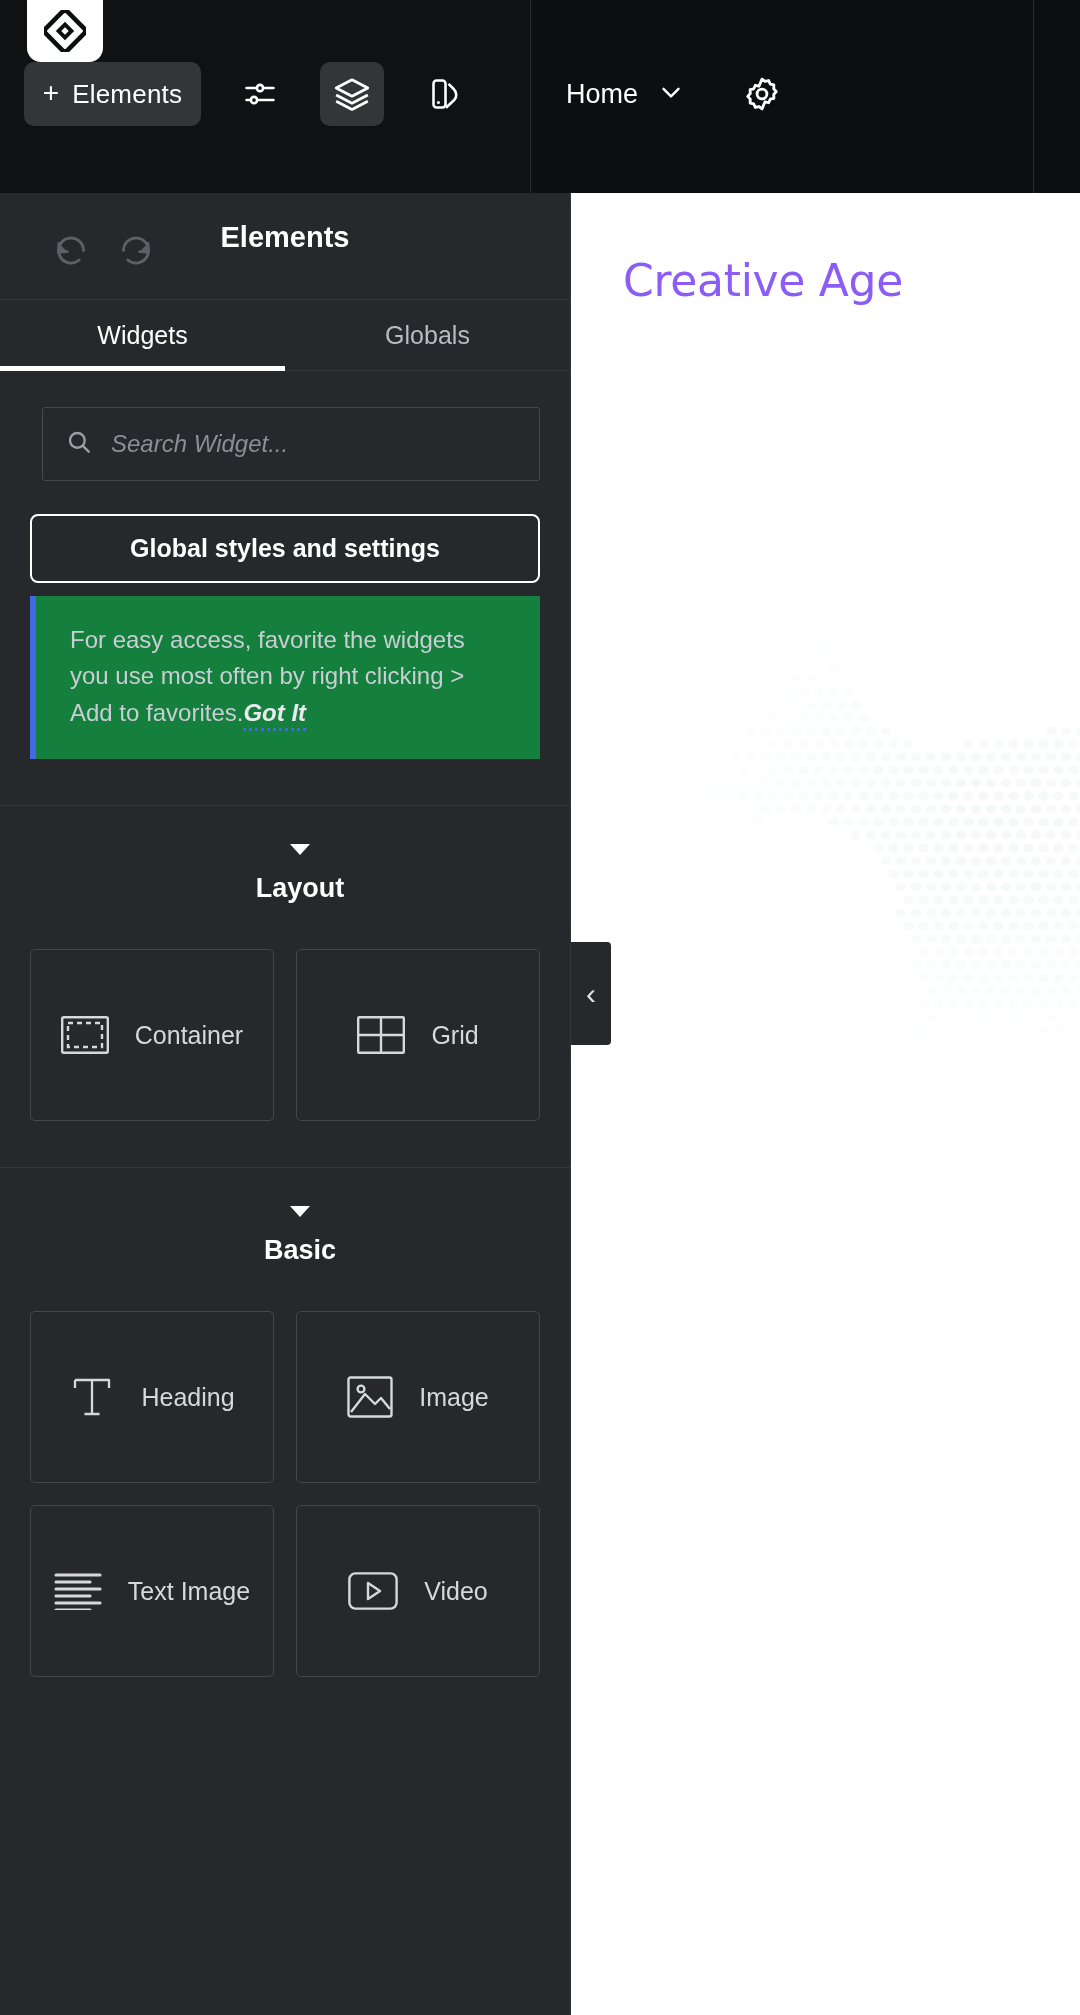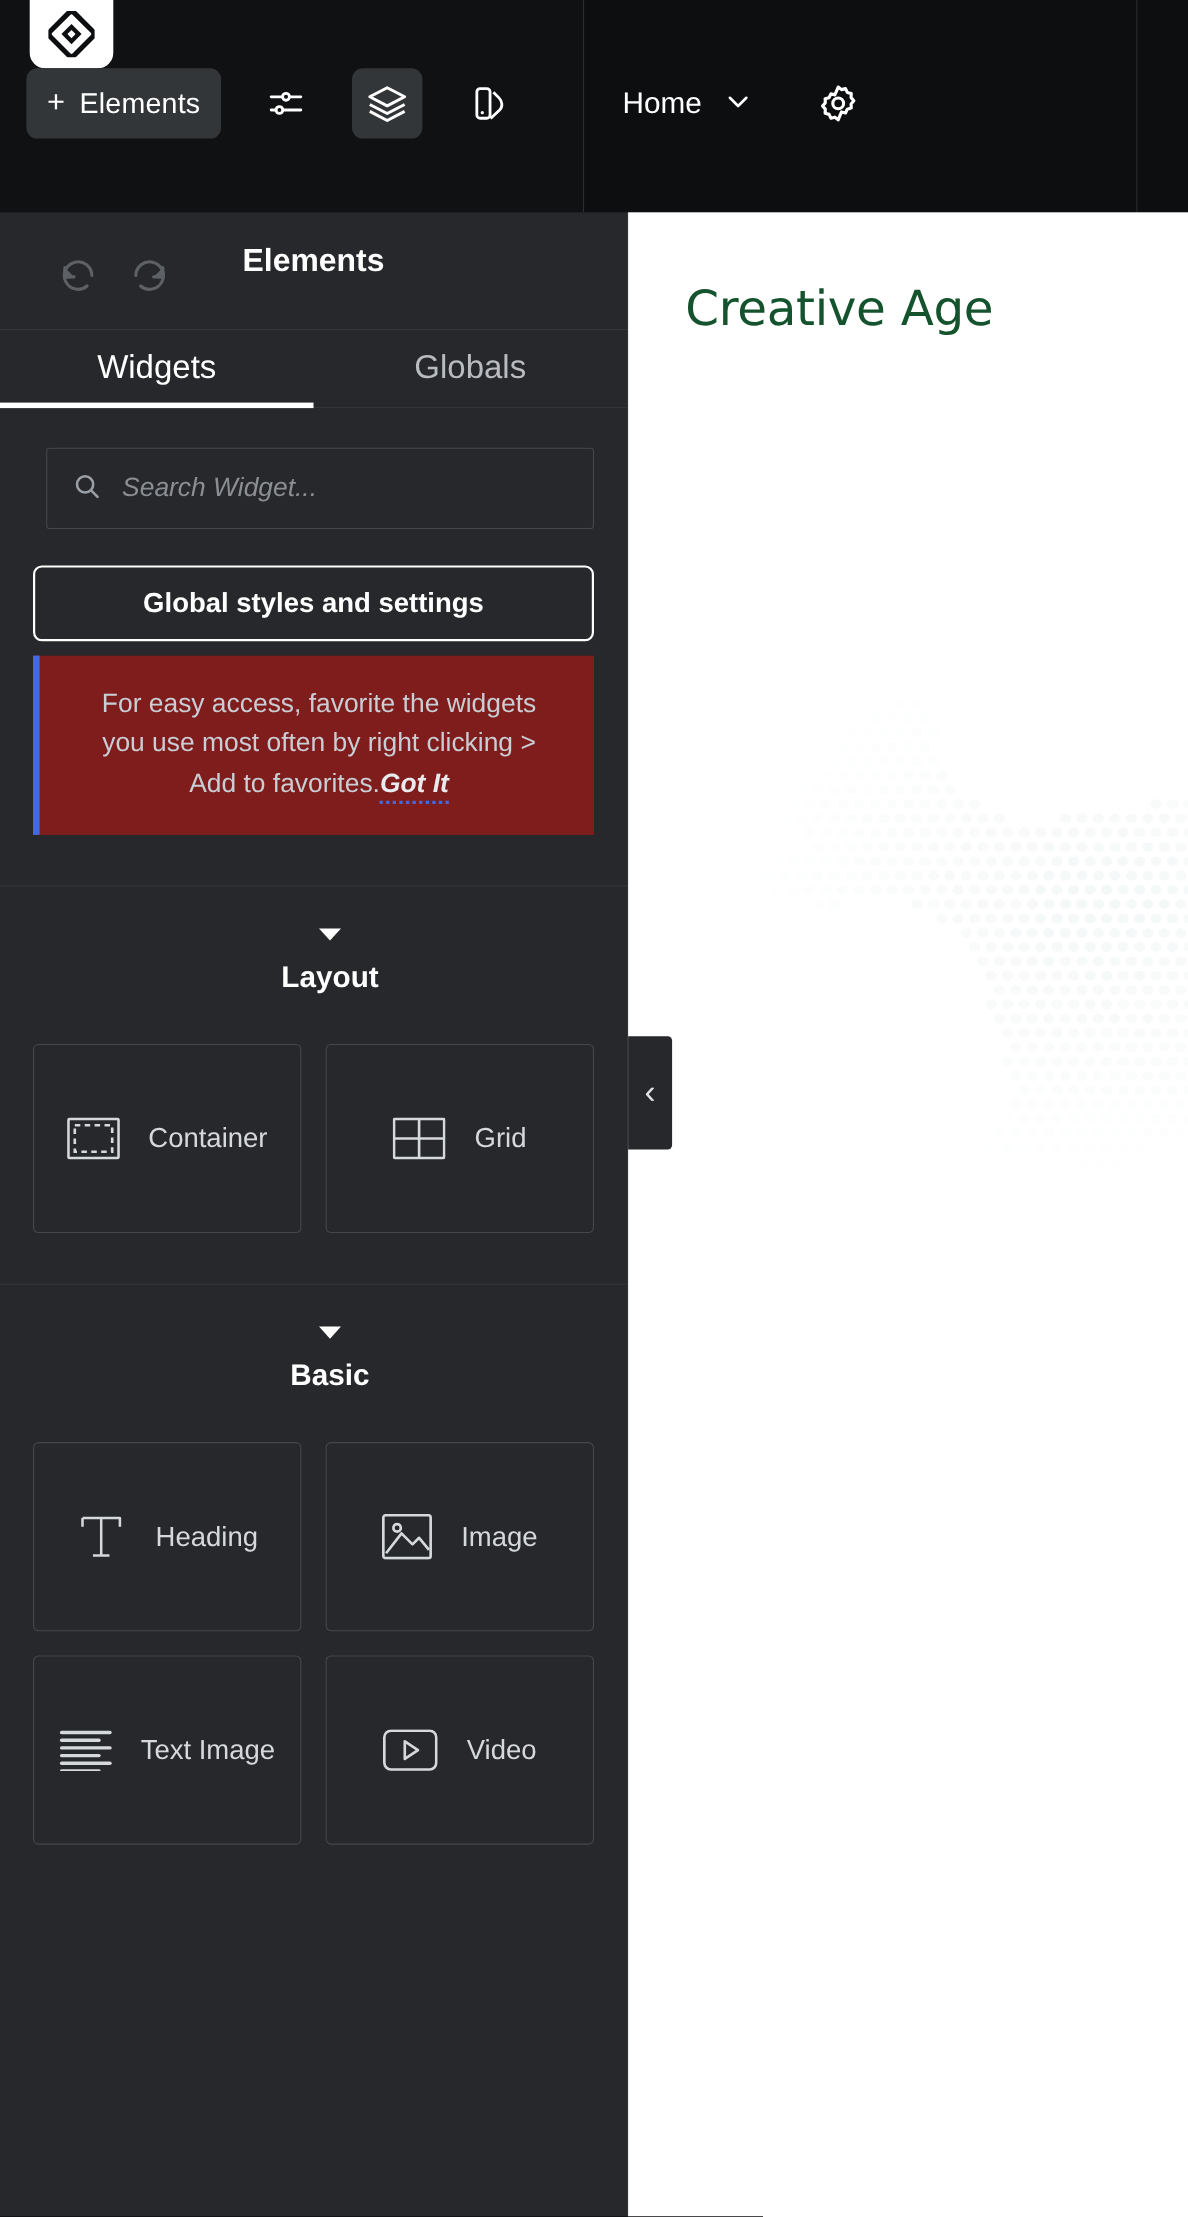--- a/index.html
+++ b/index.html
@@ -139,21 +139,21 @@
   .tabs {
     position: relative;
     height: 71px;
     display: flex;
     border-bottom: 1px solid #34373a;
   }
   .tab {
     flex: 1;
     display: flex; align-items: center; justify-content: center;
     color: #b8bcc0;
-    font-size: 30px;
+    font-size: 25px;
     cursor: pointer;
     position: relative;
   }
   .tab.active { color: #ffffff; }
   .tab.active::after {
     content: "";
     position: absolute;
     left: 0; right: 0; bottom: -1px;
     height: 5px; background: #ffffff;
   }
@@ -189,24 +189,23 @@
     border-radius: 8px;
     display: flex; align-items: center; justify-content: center;
     color: #ffffff;
     font-size: 25px; font-weight: 700;
     cursor: pointer;
     background: #26282b;
   }
 
   .notice {
     margin: 13px 30px 0 30px;
-    background: #7f1d1d;
+    background: #15803d;
     border-left: 6px solid #4169e1;
     padding: 26px 30px 28px 34px;
-    text-align: center;
   }
   .notice p {
     color: #c9cdd4;
     font-size: 24px;
     line-height: 1.52;
   }
   .notice .gotit {
     color: #e8eaee;
     font-weight: 700;
     font-style: italic;
@@ -262,21 +261,21 @@
     position: absolute;
     left: 571px; top: 193px;
     width: 509px; height: 1822px;
     background: #ffffff;
     overflow: hidden;
   }
   .canvas-heading {
     position: absolute;
     left: 52px; top: 62px;
     font-size: 44px;
-    color: #14532d;
+    color: #8b5cf6;
     white-space: nowrap;
     letter-spacing: -0.3px;
     font-family: "DejaVu Sans", sans-serif;
     font-weight: 400;
     text-align: center;
   }
   .dots-art {
     position: absolute;
     left: 0; top: 330px;
     width: 509px; height: 620px;

